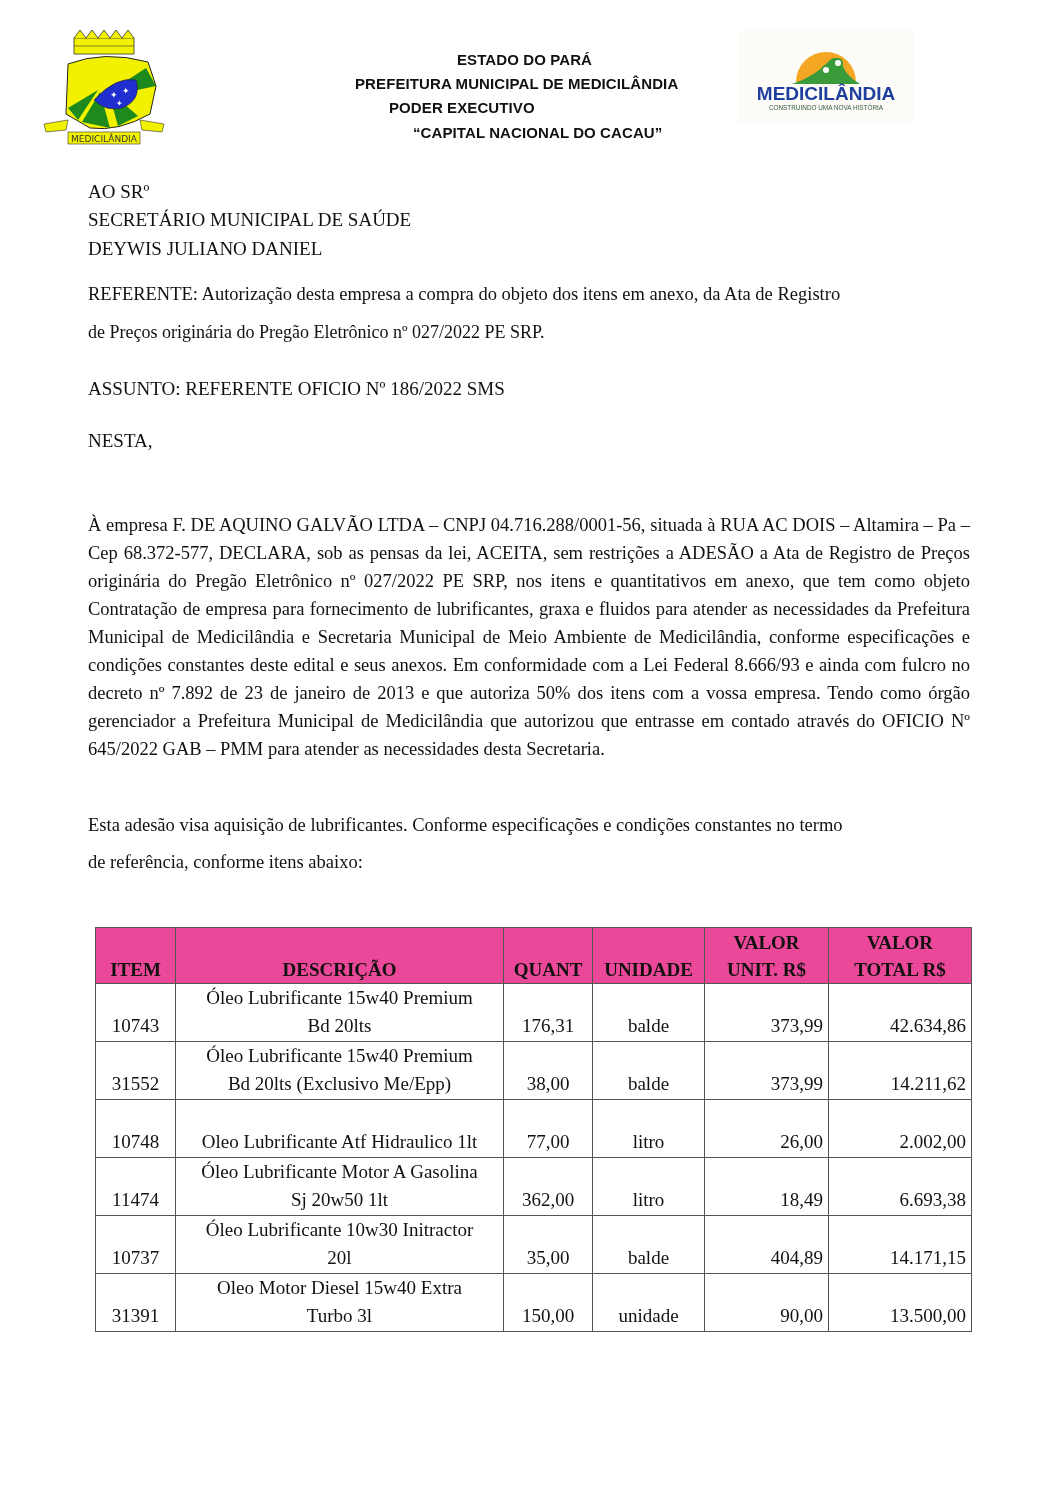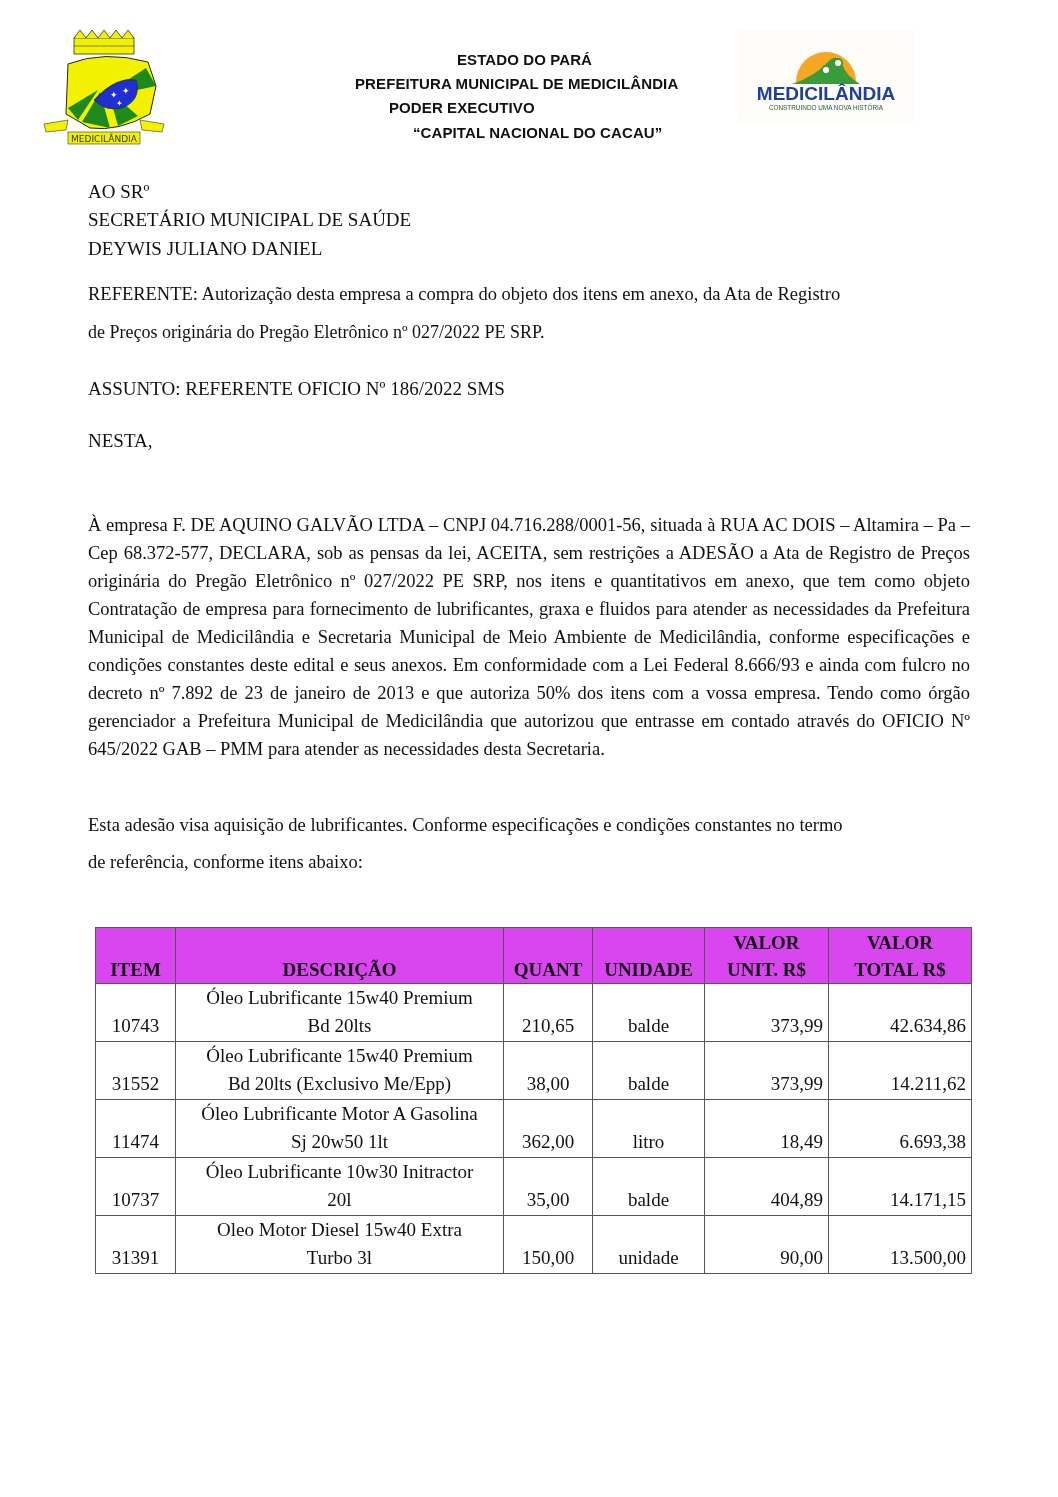--- a/index.html
+++ b/index.html
@@ -12,21 +12,21 @@
   #hdr-1 { left: 457px; top: 51px; }
   #hdr-2 { left: 355px; top: 75px; text-align: right; }
   #hdr-3 { left: 389px; top: 99px; }
   #hdr-4 { left: 397px; top: 124px; margin-left: 16px; }
   .line { position: absolute; left: 88px; font-family: "Liberation Serif", serif; font-size: 19px; white-space: nowrap; }
   .just { position: absolute; left: 88px; width: 882px; font-family: "Liberation Serif", serif; font-size: 18.5px; line-height: 28px; text-align: justify; }
 
   
   #items-table { position: absolute; left: 95px; top: 927px; width: 876px; border-collapse: collapse; font-family: "Liberation Serif", serif; font-size: 19px; table-layout: fixed; }
   #items-table th, #items-table td { border: 1.5px solid #555; padding: 0 5px; vertical-align: bottom; }
-  #items-table th { background: #d946ef; font-weight: bold; height: 55px; line-height: 27px; }
+  #items-table th { background: #ec4899; font-weight: bold; height: 55px; line-height: 27px; }
   #items-table td { height: 55px; line-height: 28px; padding-bottom: 1px; }
   .c-item { text-align: center; }
   .c-desc { text-align: center; }
   .c-qty { text-align: center; }
   .c-unit { text-align: center; }
   .c-num { text-align: right; }
 </style>
 </head>
 <body>
 
@@ -111,35 +111,46 @@
       </th>
     </tr>
   </thead>
   <tbody id="table-body">
       <tr>
         <td class="c-item">10743</td>
         <td class="c-desc">
           <div style="min-height: 28px;">Óleo Lubrificante 15w40 Premium</div>
           <div>Bd 20lts</div>
         </td>
-        <td class="c-qty">210,65</td>
+        <td class="c-qty">176,31</td>
         <td class="c-unit">balde</td>
         <td class="c-num">373,99</td>
         <td class="c-num">42.634,86</td>
       </tr>
       <tr>
         <td class="c-item">31552</td>
         <td class="c-desc">
           <div style="min-height: 28px;">Óleo Lubrificante 15w40 Premium</div>
           <div>Bd 20lts (Exclusivo Me/Epp)</div>
         </td>
         <td class="c-qty">38,00</td>
         <td class="c-unit">balde</td>
         <td class="c-num">373,99</td>
         <td class="c-num">14.211,62</td>
+      </tr>
+      <tr>
+        <td class="c-item">10748</td>
+        <td class="c-desc">
+          <div style="min-height: 28px;"></div>
+          <div>Oleo Lubrificante Atf Hidraulico 1lt</div>
+        </td>
+        <td class="c-qty">77,00</td>
+        <td class="c-unit">litro</td>
+        <td class="c-num">26,00</td>
+        <td class="c-num">2.002,00</td>
       </tr>
       <tr>
         <td class="c-item">11474</td>
         <td class="c-desc">
           <div style="min-height: 28px;">Óleo Lubrificante Motor A Gasolina</div>
           <div>Sj 20w50 1lt</div>
         </td>
         <td class="c-qty">362,00</td>
         <td class="c-unit">litro</td>
         <td class="c-num">18,49</td>

